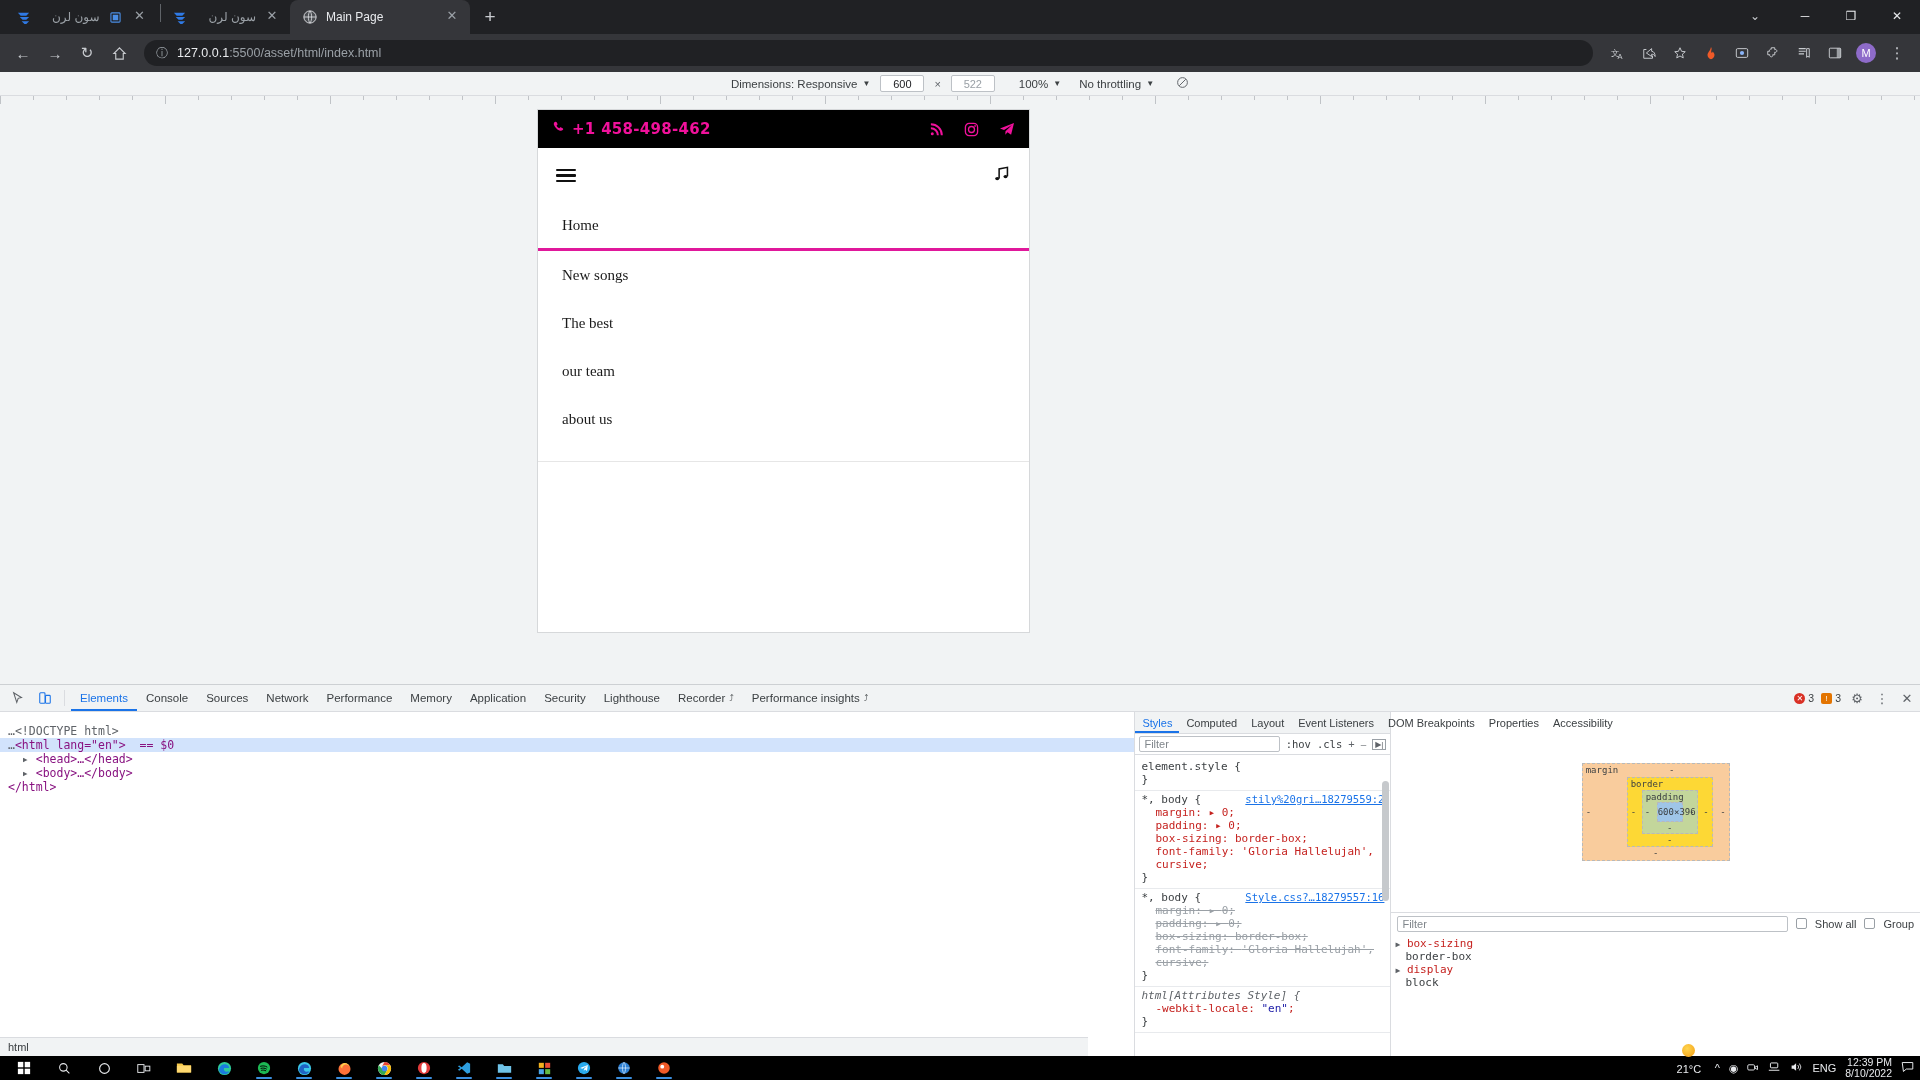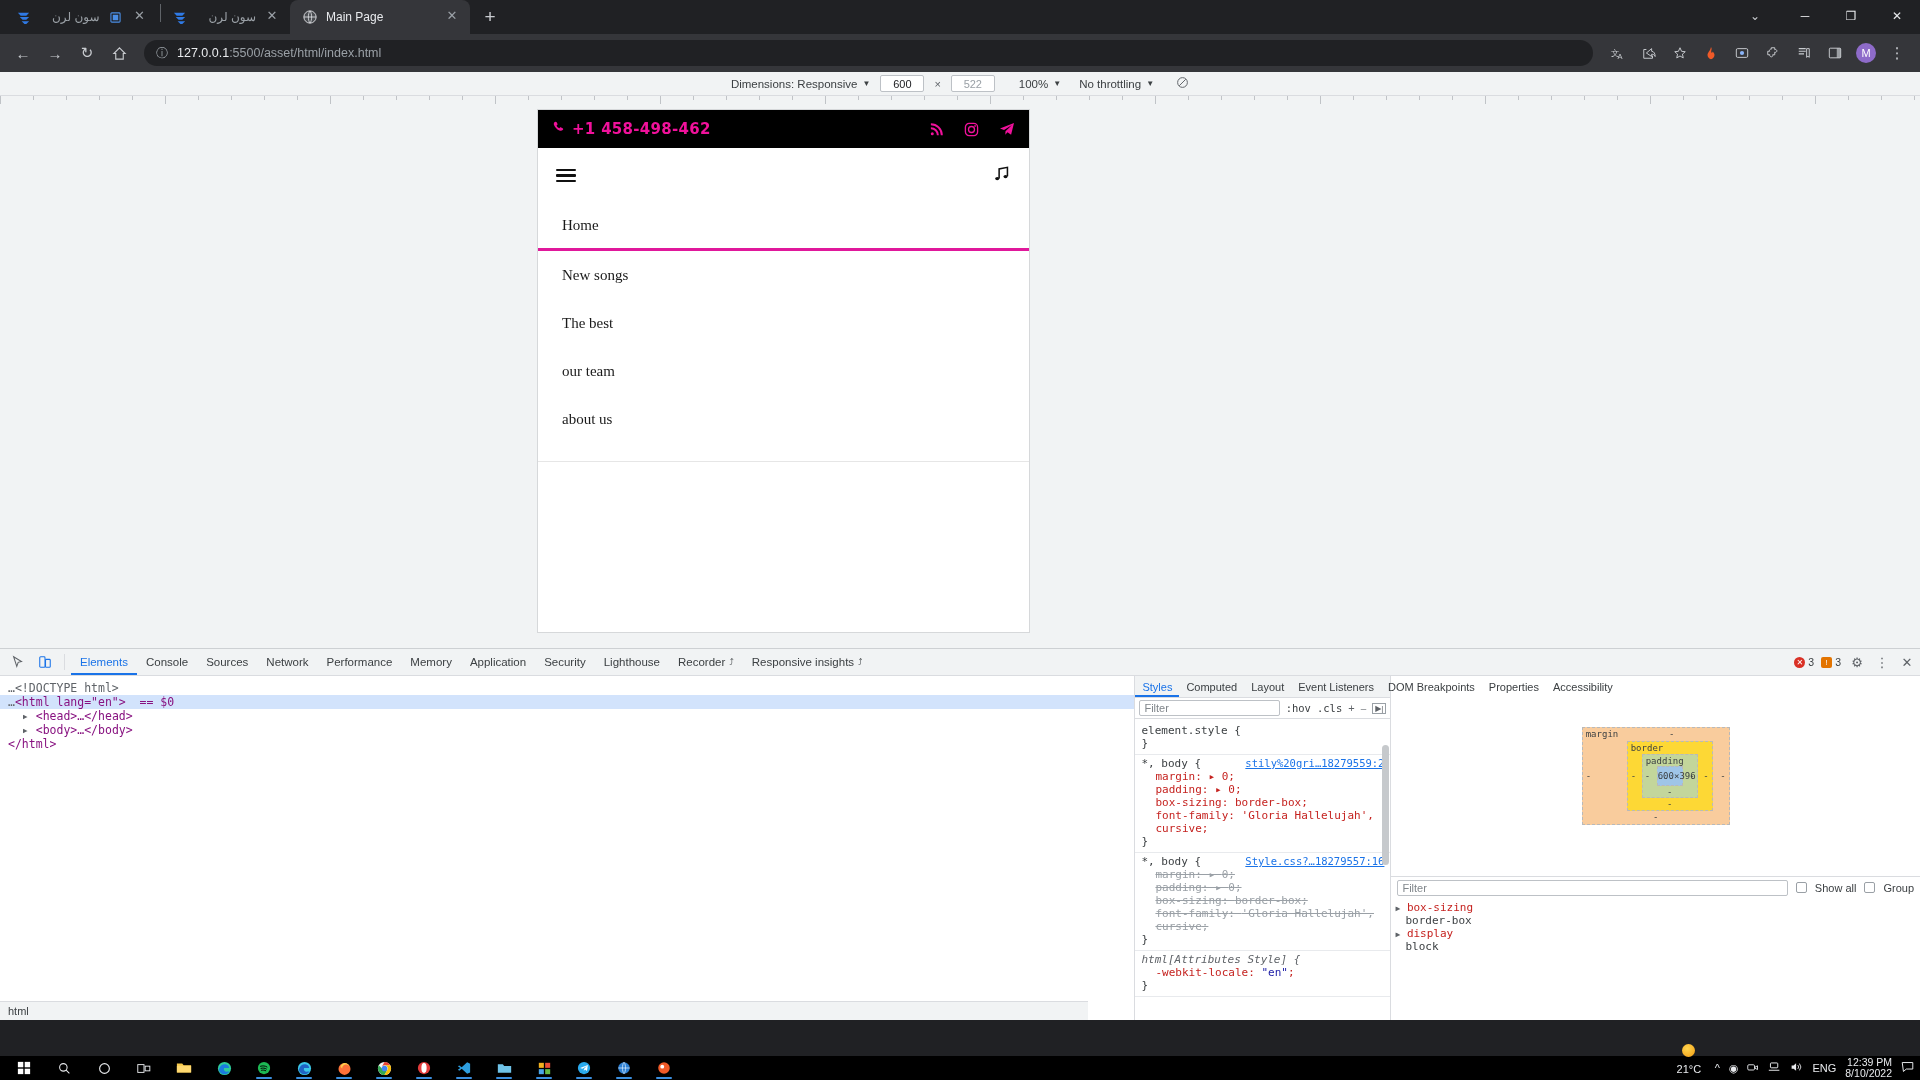--- a/index.html
+++ b/index.html
@@ -64,40 +64,40 @@
   .burger { width:20px; display:flex; flex-direction:column; gap:3px; }
   .burger i { display:block; height:2.4px; background:#111; border-radius:1px; }
   .noteic { font-size:19px; color:#111; }
   .menu { padding:0; }
   .menu-item { height:48px; display:flex; align-items:center; padding:0 24px; font-size:15px; color:#1a1a1a;
                font-family:Liberation Serif, serif; }
   .menu-item.active { border-bottom:3px solid #e0189b; }
   .menu-bottom-line { height:1px; background:#e6e6e6; margin-top:18px; }
 
   
-  .devtools { position:absolute; left:0; top:648px; width:1920px; height:372px; background:#fff;
+  .devtools { position:absolute; left:0; top:684px; width:1920px; height:372px; background:#fff;
               border-top:1px solid #cdd0d3; display:flex; flex-direction:column; }
   .dt-tabs { height:27px; background:#f1f3f4; border-bottom:1px solid #dadce0; display:flex; align-items:center;
              padding-left:4px; position:relative; }
   .dt-tabs .inspbtn { width:27px; height:25px; display:flex; align-items:center; justify-content:center;
                       color:#5f6368; font-size:13px; }
   .dt-vsep { width:1px; height:16px; background:#dadce0; margin:0 6px; }
   .dt-tab { padding:0 9px; height:25px; display:flex; align-items:center; font-size:11.5px; color:#3c4043; gap:4px;}
   .dt-tab.sel { color:#1a73e8; box-shadow:inset 0 -2px 0 #1a73e8; }
   .dt-right { position:absolute; right:4px; top:0; height:26px; display:flex; align-items:center; gap:7px; }
   .badge { display:flex; align-items:center; gap:3px; font-size:10.5px; color:#3c4043; }
   .dot-r { width:11px; height:11px; border-radius:50%; background:#d93025; color:#fff; font-size:8px;
            display:flex; align-items:center; justify-content:center; }
   .dot-y { width:11px; height:11px; border-radius:2px; background:#e37400; color:#fff; font-size:8px;
            display:flex; align-items:center; justify-content:center; }
   .dt-ic { color:#5f6368; font-size:13px; width:18px; text-align:center; }
 
   .dt-body { flex:1; display:flex; min-height:0; }
   .dom-pane { width:1204px; border-right:1px solid #dadce0; position:relative; overflow:hidden;
-              font-family:"DejaVu Sans Mono", monospace; font-size:11.5px; padding-top:5px; }
+              font-family:"DejaVu Sans Mono", monospace; font-size:11.5px; padding-top:12px; }
   .dom-line { height:14px; line-height:14px; padding-left:8px; color:#5f6368; white-space:pre; }
   .dom-line.hl { background:#d2e3fc; }
   .tagc { color:#881280; }
   .arrow { color:#5f6368; }
   .crumb { position:absolute; left:0; bottom:0; width:1088px; height:19px; background:#f1f3f4;
            border-top:1px solid #dadce0; display:flex; align-items:center; padding-left:8px;
            font-size:11px; color:#3c4043; font-family:"Liberation Sans",sans-serif;}
 
   .styles-pane { width:832px; display:flex; }
   .sp-left { width:256px; display:flex; flex-direction:column; border-right:1px solid #dadce0; }
@@ -476,21 +476,21 @@
           <span>Security</span>
         </div>
       <div class="dt-tab">
           <span>Lighthouse</span>
         </div>
       <div class="dt-tab">
           <span>Recorder</span>
           <span style="font-size:9px">⤴</span>
         </div>
       <div class="dt-tab">
-          <span>Responsive insights</span>
+          <span>Performance insights</span>
           <span style="font-size:9px">⤴</span>
         </div>
 
       <div class="dt-right">
         <div class="badge">
           <span class="dot-r">✕</span>
           <span>3</span>
         </div>
         <div class="badge">
           <span class="dot-y">!</span>

